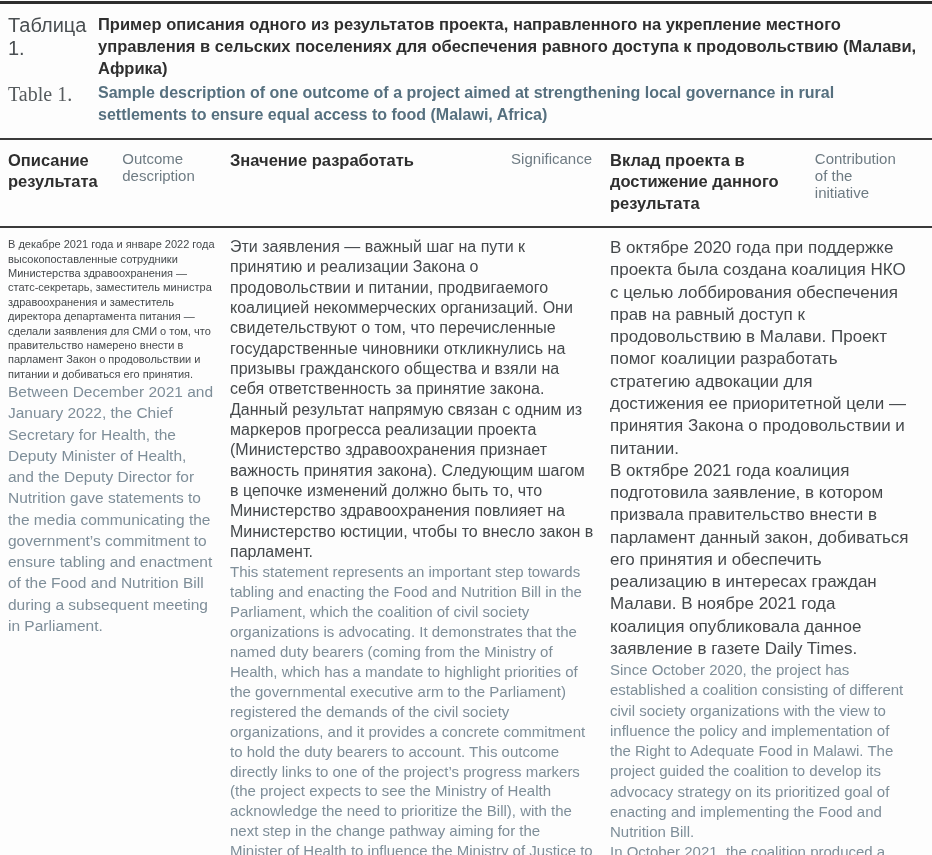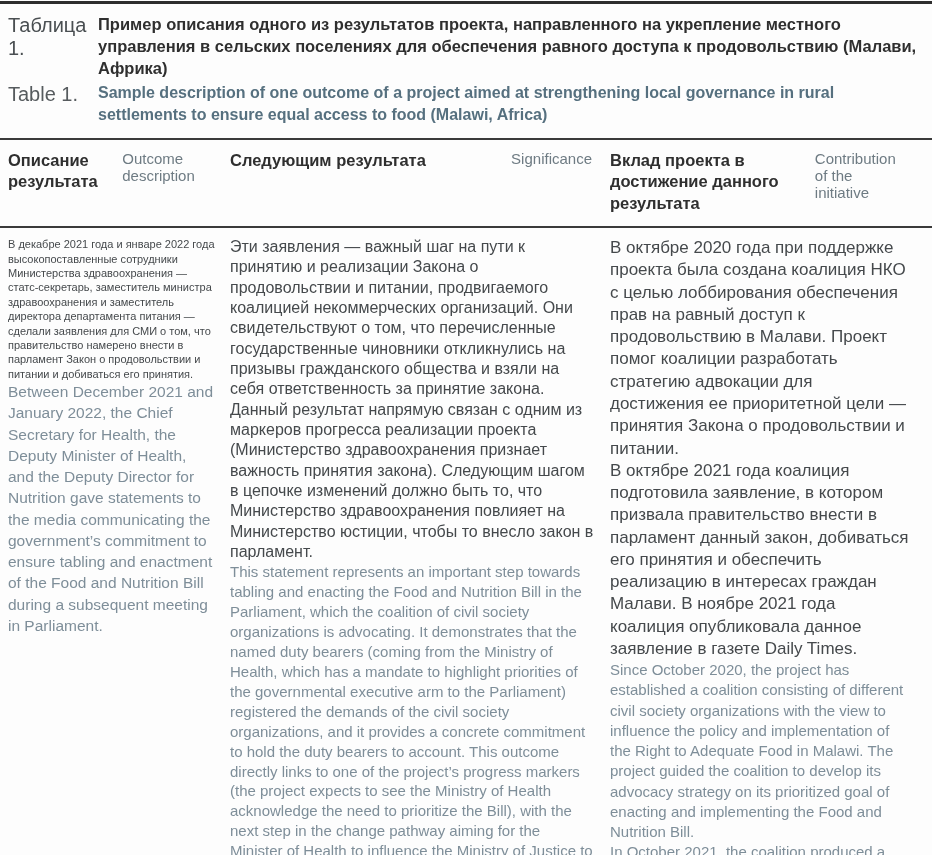--- a/index.html
+++ b/index.html
@@ -12,21 +12,21 @@
       overflow: hidden;
     }
     .top-rule { height: 3px; background: #2e2e2e; flex: 0 0 auto; margin-top: 1px; }
     .rule { height: 2px; background: #3a3a3a; flex: 0 0 auto; }
 
     
     .caption { display: grid; grid-template-columns: 90px 1fr; padding: 9px 8px 12px 8px; row-gap: 3px; flex: 0 0 auto; }
     .cap-label { font-size: 20px; color: #4a4f52; padding-top: 1px; }
     .cap-title-ru { font-weight: bold; font-size: 16.5px; line-height: 1.34; color: #2f2f2f; padding-right: 4px; }
     .cap-title-en { font-weight: bold; font-size: 16px; line-height: 1.36; color: #56707f; padding-right: 60px; }
-    .cap-label-en { color: #565b5e; }
+    .cap-label-en { color: #565b5e; font-family: Liberation Serif, serif; }
 
     
     .grid { display: grid; grid-template-columns: 222px 380px 1fr; padding-left: 8px; padding-right: 7px; }
     .header { padding-top: 10px; padding-bottom: 12px; flex: 0 0 auto; }
     .hcell { display: flex; flex-direction: row; justify-content: space-between; min-height: 60px; padding-right: 18px; }
     .h-ru { font-weight: bold; font-size: 16.5px; line-height: 1.3; color: #2f2f2f; }
     .h-en { font-size: 15px; color: #6e7b83; }
 
     
     .tbody { padding-top: 9px; padding-bottom: 4px; flex: 1 1 auto; }
@@ -56,21 +56,21 @@
   </div>
 
   <div class="rule"></div>
 
   <div class="grid header">
     <div class="hcell">
       <div class="h-ru">Описание результата</div>
       <div class="h-en">Outcome description</div>
     </div>
     <div class="hcell">
-      <div class="h-ru">Следующим результата</div>
+      <div class="h-ru">Значение разработать</div>
       <div class="h-en">Significance</div>
     </div>
     <div class="hcell">
       <div class="h-ru">Вклад проекта в достижение данного результата</div>
       <div class="h-en">Contribution of the initiative</div>
     </div>
   </div>
 
   <div class="rule"></div>
 

